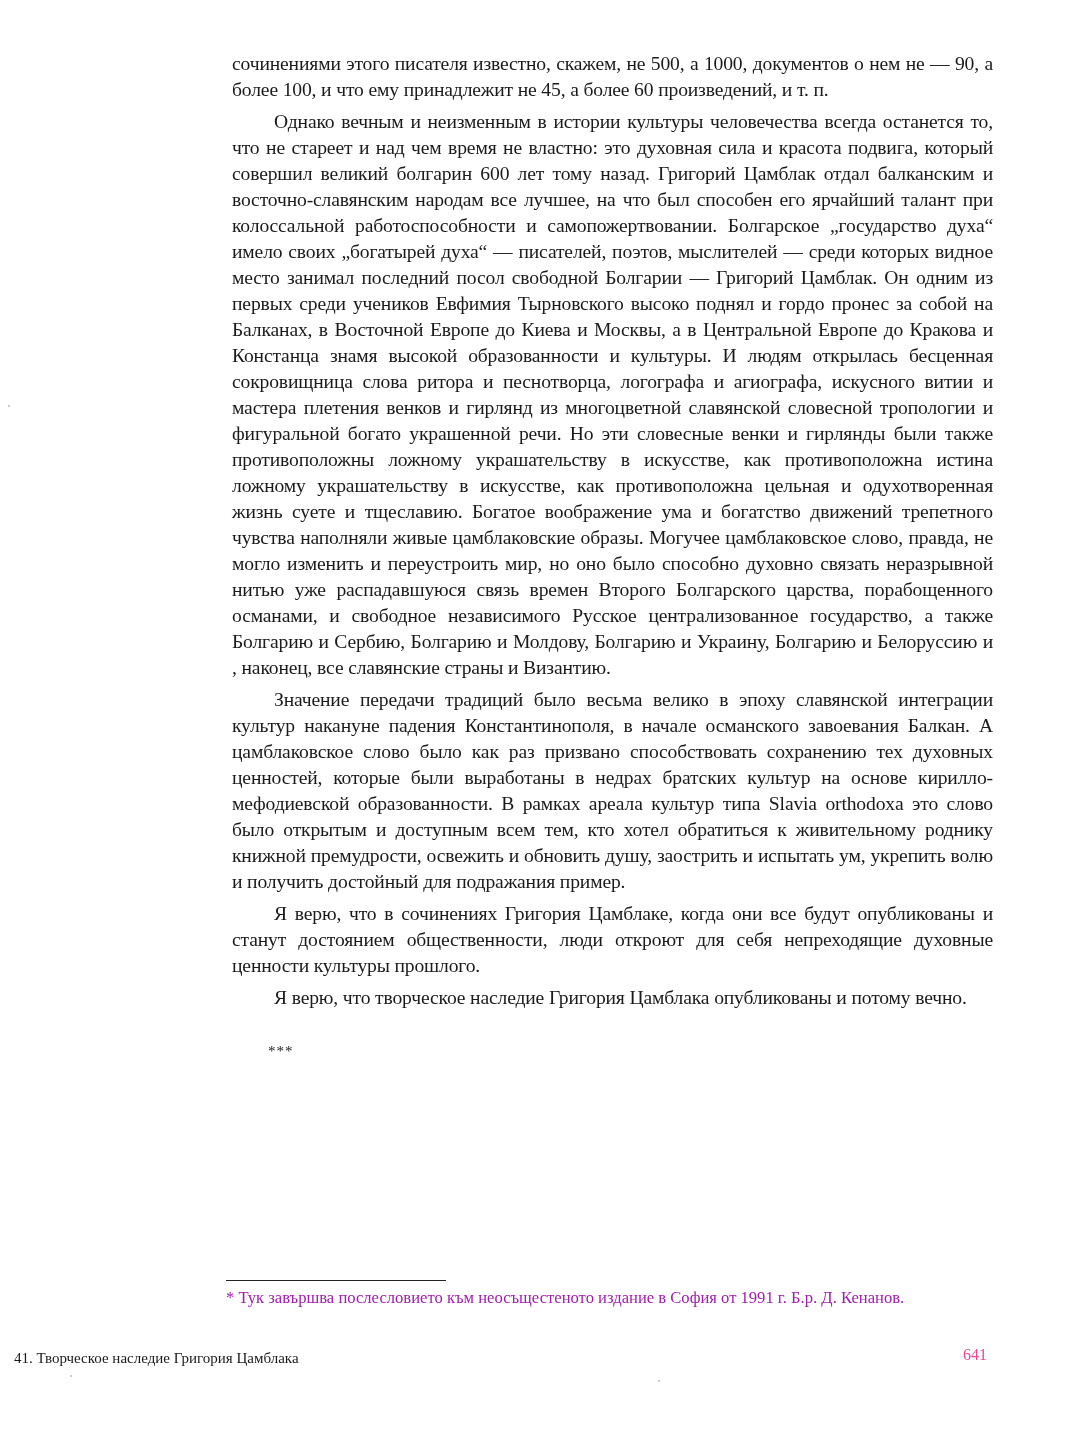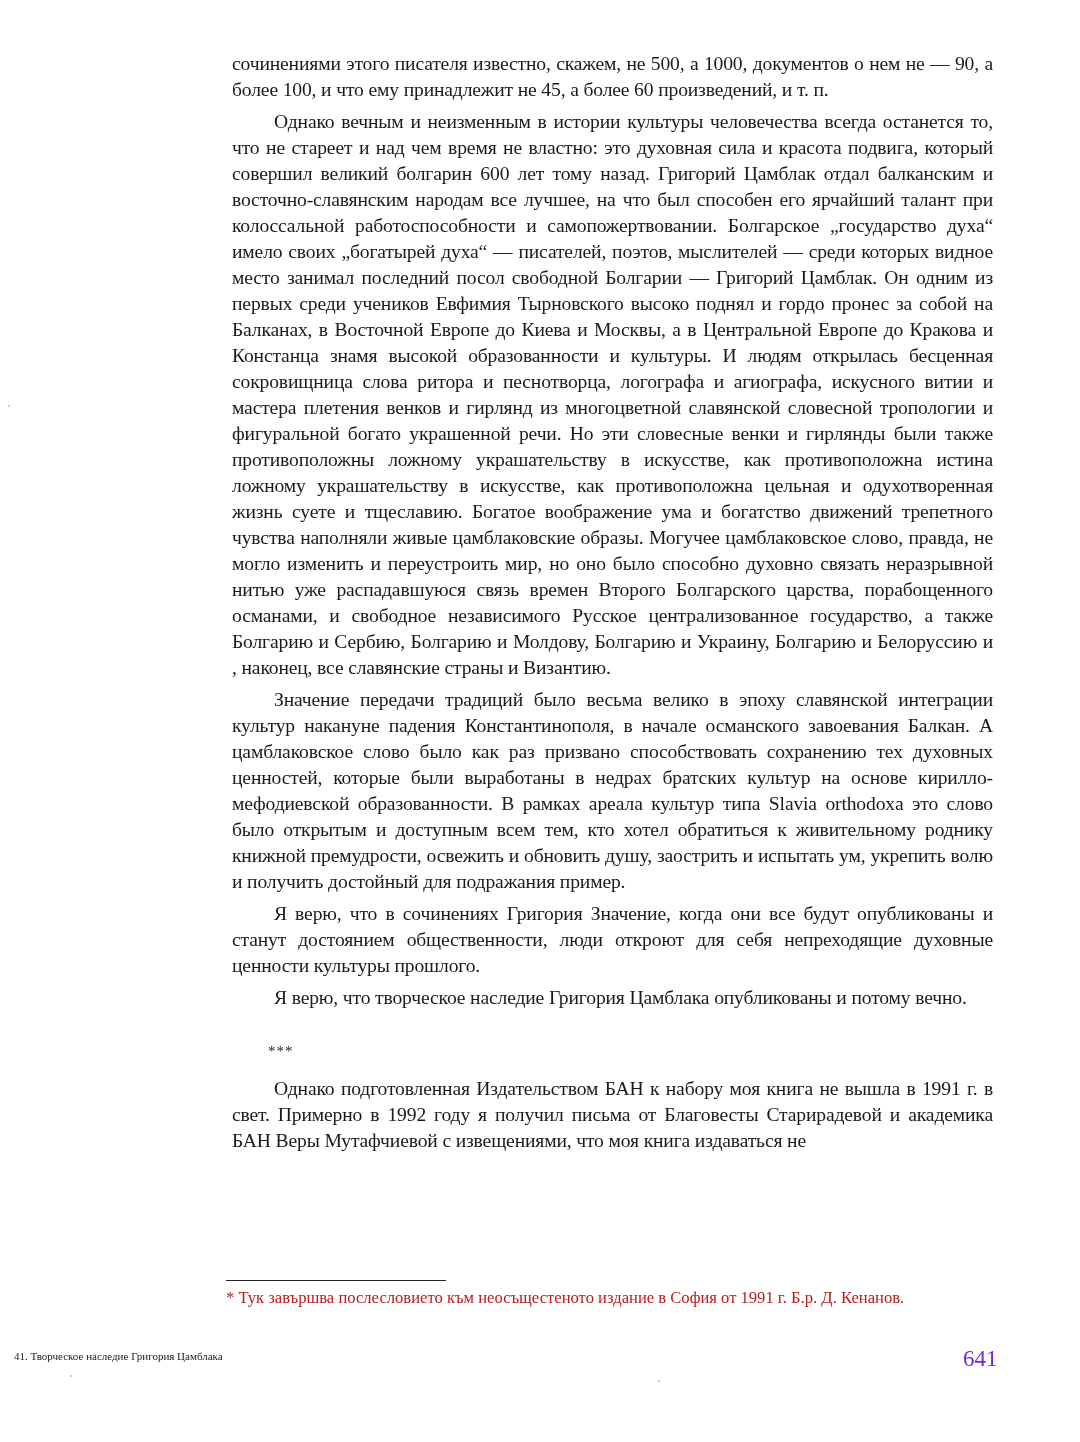--- a/index.html
+++ b/index.html
@@ -18,44 +18,43 @@
     font-size: 15px; line-height: 28.8px; margin: 26px 0 10px 0; padding-left: 42px;
     letter-spacing: 1px;
   }
   .footnote-rule {
     position: absolute; left: 226px; top: 1280px; width: 220px; height: 0;
     border-top: 1.5px solid #222;
   }
   .footnote {
     position: absolute; left: 226px; top: 1286px; width: 773px;
     font-family: "Liberation Serif", serif; font-size: 16.6px; line-height: 24px;
-    text-align: justify; color: #b91c1c;
+    text-align: justify; color: #a21caf;
   }
   .running-footer {
     position: absolute; left: 14px; top: 1350px; font-family: "Liberation Serif", serif;
-    font-size: 11px; color: #1a1a1a; text-align: right;
+    font-size: 15px; color: #1a1a1a; text-align: right;
   }
   .page-number {
     position: absolute; left: 963px; top: 1346px; font-family: "Liberation Serif", serif;
-    font-size: 23px; color: #6d28d9;
+    font-size: 16px; color: #ec4899;
   }
   .speck { position: absolute; width: 2px; height: 2px; background: #bbb; border-radius: 1px; }
 </style>
 </head>
 <body>
 
 <div class="page">
   <div class="body-text">
     <p class="noindent">сочинениями этого писателя известно, скажем, не 500, а 1000, документов о нем не — 90, а более 100, и что ему принадлежит не 45, а более 60 произведений, и т. п.</p>
     <p class="indent">Однако вечным и неизменным в истории культуры человечества всегда останется то, что не стареет и над чем время не властно: это духовная сила и красота подвига, который совершил великий болгарин 600 лет тому назад. Григорий Цамблак отдал балканским и восточно-славянским народам все лучшее, на что был способен его ярчайший талант при колоссальной работоспособности и самопожертвовании. Болгарское „государство духа“ имело своих „богатырей духа“ — писателей, поэтов, мыслителей — среди которых видное место занимал последний посол свободной Болгарии — Григорий Цамблак. Он одним из первых среди учеников Евфимия Тырновского высоко поднял и гордо пронес за собой на Балканах, в Восточной Европе до Киева и Москвы, а в Центральной Европе до Кракова и Констанца знамя высокой образованности и культуры. И людям открылась бесценная сокровищница слова ритора и песнотворца, логографа и агиографа, искусного витии и мастера плетения венков и гирлянд из многоцветной славянской словесной тропологии и фигуральной богато украшенной речи. Но эти словесные венки и гирлянды были также противоположны ложному украшательству в искусстве, как противоположна истина ложному украшательству в искусстве, как противоположна цельная и одухотворенная жизнь суете и тщеславию. Богатое воображение ума и богатство движений трепетного чувства наполняли живые цамблаковские образы. Могучее цамблаковское слово, правда, не могло изменить и переустроить мир, но оно было способно духовно связать неразрывной нитью уже распадавшуюся связь времен Второго Болгарского царства, порабощенного османами, и свободное независимого Русское централизованное государство, а также Болгарию и Сербию, Болгарию и Молдову, Болгарию и Украину, Болгарию и Белоруссию и , наконец, все славянские страны и Византию.</p>
     <p class="indent">Значение передачи традиций было весьма велико в эпоху славянской интеграции культур накануне падения Константинополя, в начале османского завоевания Балкан. А цамблаковское слово было как раз призвано способствовать сохранению тех духовных ценностей, которые были выработаны в недрах братских культур на основе кирилло-мефодиевской образованности. В рамках ареала культур типа Slavia orthodoxa это слово было открытым и доступным всем тем, кто хотел обратиться к живительному роднику книжной премудрости, освежить и обновить душу, заострить и испытать ум, укрепить волю и получить достойный для подражания пример.</p>
-    <p class="indent">Я верю, что в сочинениях Григория Значение, когда они все будут опубликованы и станут достоянием общественности, люди откроют для себя непреходящие духовные ценности культуры прошлого.</p>
+    <p class="indent">Я верю, что в сочинениях Григория Цамблаке, когда они все будут опубликованы и станут достоянием общественности, люди откроют для себя непреходящие духовные ценности культуры прошлого.</p>
     <p class="indent">Я верю, что творческое наследие Григория Цамблака опубликованы и потому вечно.</p>
     <div class="stars">***</div>
-    <p class="indent">Однако подготовленная Издательством БАН к набору моя книга не вышла в 1991 г. в свет. Примерно в 1992 году я получил письма от Благовесты Старирадевой и академика БАН Веры Мутафчиевой с извещениями, что моя книга издаваться не</p>
   </div>
 </div>
 
 <div class="footnote-rule"></div>
 <div class="footnote">* Тук завършва послесловието към неосъщестеното издание в София от 1991 г. Б.р. Д. Кенанов.</div>
 
 <div class="running-footer">41. Творческое наследие Григория Цамблака</div>
 <div class="page-number">641</div>
 
 <div class="speck" style="left:70px; top:1375px;"></div>

